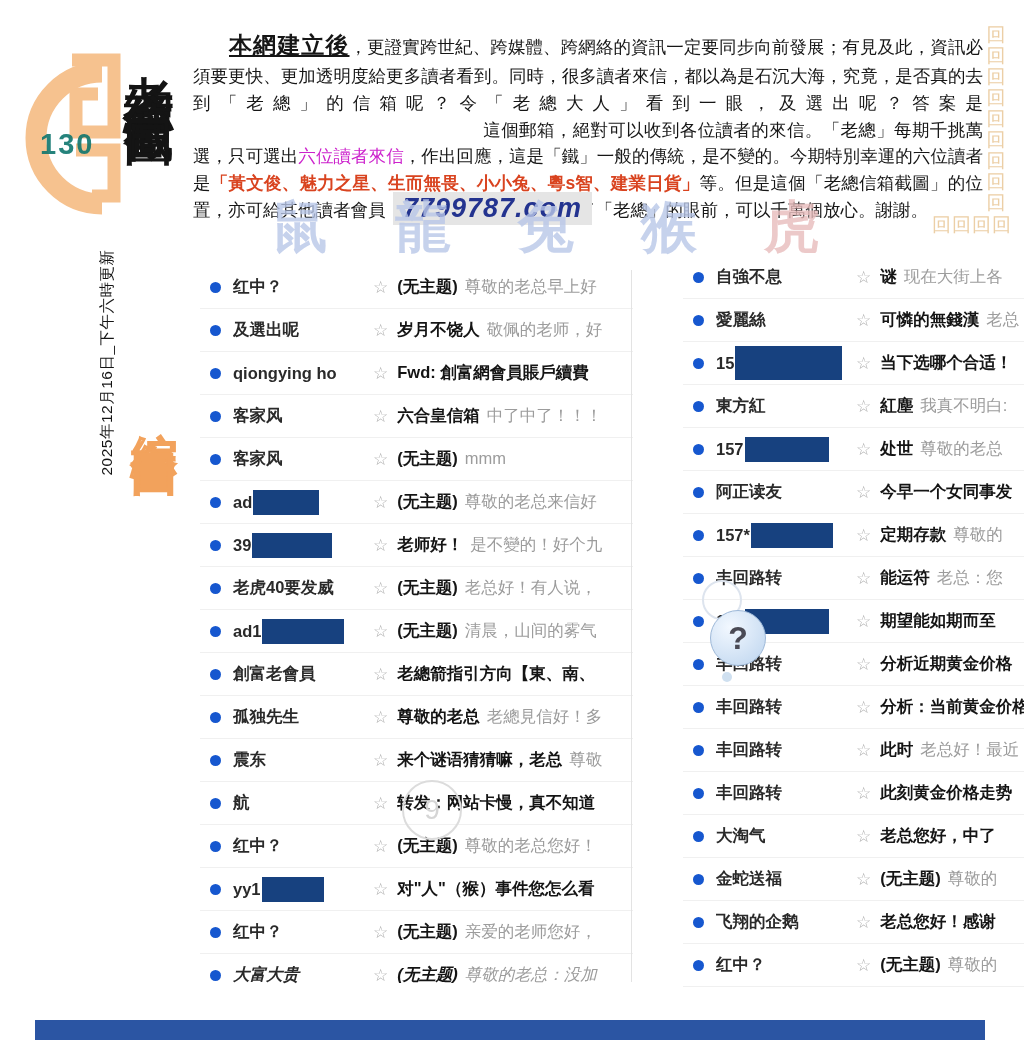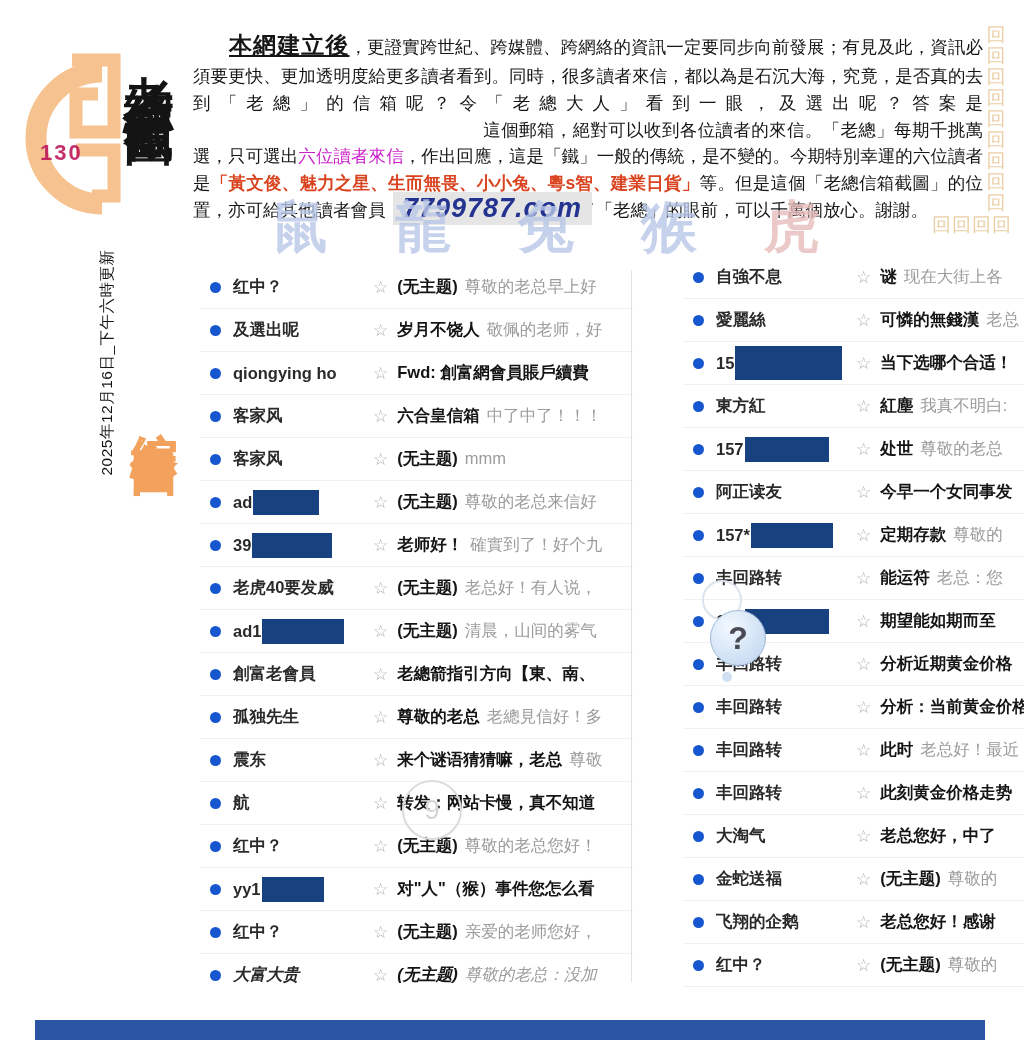--- a/index.html
+++ b/index.html
@@ -2,22 +2,22 @@
 <html><head>
 <meta charset="utf-8">
 <style>
   html,body{margin:0;padding:0;}
   body{
     width:1024px;height:1043px;position:relative;overflow:hidden;background:#fff;
     font-family:"Liberation Sans","DejaVu Sans",sans-serif;color:#1c1c1c;
   }
   
   .logo{position:absolute;left:14px;top:42px;width:118px;height:196px;}
-  .logo-num{position:absolute;left:40px;top:140px;font-size:22px;font-weight:bold;
-    color:#be185d;opacity:.9;letter-spacing:2px;}
+  .logo-num{position:absolute;left:40px;top:128px;font-size:29px;font-weight:bold;
+    color:#0f766e;opacity:.9;letter-spacing:2px;}
   .v-title{
     position:absolute;left:124px;top:36px;height:380px;
     writing-mode:vertical-rl;text-orientation:upright;
     font-family:"DejaVu Serif","Liberation Serif",serif;font-weight:700;
     font-size:50px;letter-spacing:9px;color:#141414;line-height:1;
   }
   .v-subtitle{
     position:absolute;left:132px;top:398px;height:190px;
     writing-mode:vertical-rl;text-orientation:upright;
     font-family:"DejaVu Serif","Liberation Serif",serif;font-weight:700;
@@ -150,21 +150,21 @@
     <div class="mail-row">
       <span class="dot"></span>
       <span class="sender">ad<span class="redact" style="width: 66px;"></span></span>
       <span class="star">☆</span>
       <span class="subject"><b>(无主题)</b><span class="pv">尊敬的老总来信好</span></span>
     </div>
     <div class="mail-row">
       <span class="dot"></span>
       <span class="sender">39<span class="redact" style="width: 80px;"></span></span>
       <span class="star">☆</span>
-      <span class="subject"><b>老师好！</b><span class="pv">確實到了！好个九</span></span>
+      <span class="subject"><b>老师好！</b><span class="pv">是不變的！好个九</span></span>
     </div>
     <div class="mail-row">
       <span class="dot"></span>
       <span class="sender">老虎40要发威</span>
       <span class="star">☆</span>
       <span class="subject"><b>(无主题)</b><span class="pv">老总好！有人说，</span></span>
     </div>
     <div class="mail-row">
       <span class="dot"></span>
       <span class="sender">ad1<span class="redact" style="width: 82px;"></span></span>

